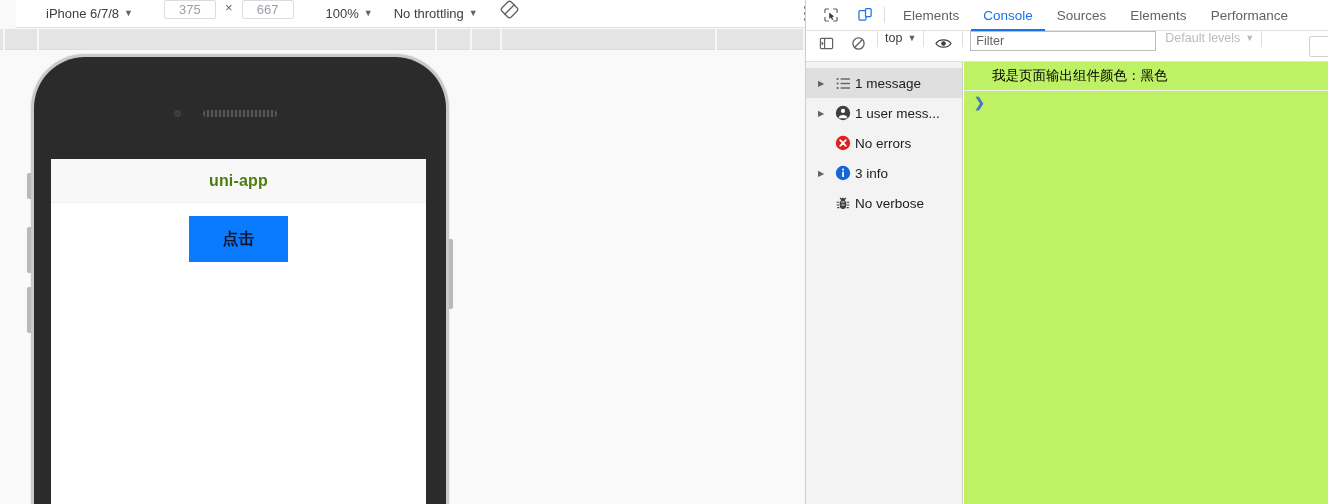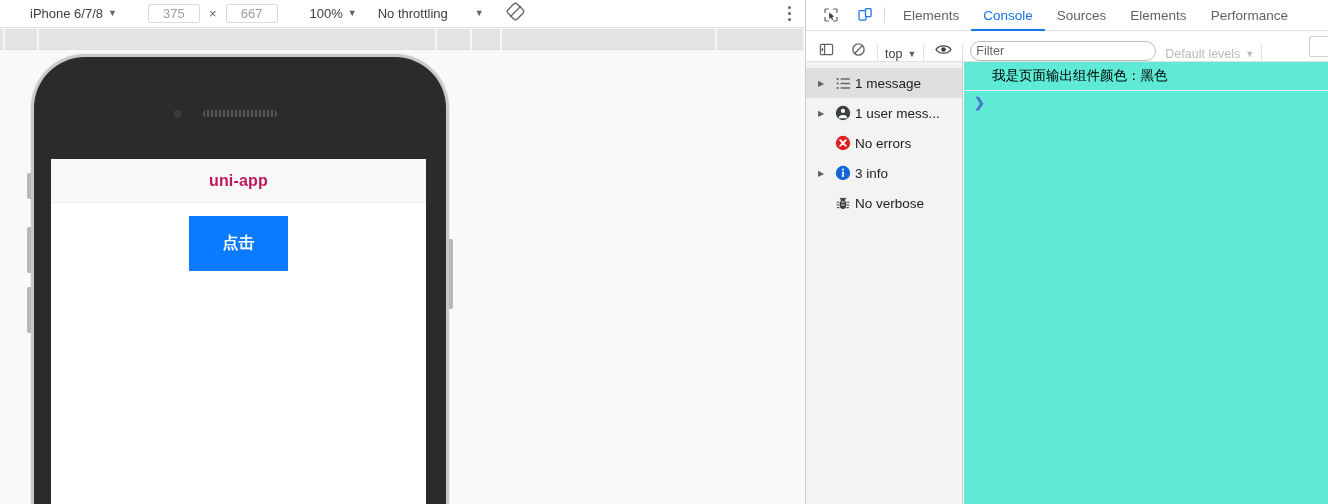--- a/index.html
+++ b/index.html
@@ -11,23 +11,23 @@
   #root { position:relative; width:1328px; height:504px; }
 
   
   #device-pane {
     position:absolute; left:0; top:0; width:805px; height:504px;
     background:#f9f9f9; overflow:hidden;
   }
 
   
   #device-toolbar {
-    position:absolute; left:0; top:0; width:805px; height:28px;
+    position:absolute; left:16px; top:0; width:805px; height:28px;
     background:#fff; border-bottom:1px solid #e0e0e0;
-    display:flex; align-items:center;
+    display:flex; 
   }
   .dt-item {
     font-size:13px; color:#3c4043; line-height:1;
     display:flex; align-items:center; white-space:nowrap;
   }
   .dt-select { cursor:pointer; }
   .caret { margin-left:5px; font-size:9px; color:#5f6368; }
   .dim-input {
     width:52px; height:19px; border:1px solid #dadce0; border-radius:2px;
     background:#fff; color:#9aa0a6; font-size:13px;
@@ -83,25 +83,25 @@
   #phone-screen {
     position:absolute; left:17px; top:102px;
     width:375px; height:418px;
     background:#ffffff; overflow:hidden;
   }
   #app-titlebar {
     height:44px; background:#f8f8f8;
     display:flex; align-items:center; justify-content:center;
     border-bottom:1px solid #f0f0f0;
   }
-  #app-title { font-size:16px; font-weight:bold; color:#be185d; letter-spacing:0.2px; }
+  #app-title { font-size:16px; font-weight:bold; color:#4d7c0f; letter-spacing:0.2px; }
   #app-body { padding-top:13px; display:flex; justify-content:center; }
   #tap-button {
-    width:99px; height:55px;
-    background:#0a7bff; color:#ffffff;
+    width:99px; height:46px;
+    background:#0a7bff; color:#0f172a;
     font-size:16px; font-weight:bold;
     border:none; border-radius:0; cursor:pointer;
     font-family:"Liberation Sans", sans-serif;
     display:flex; align-items:center; justify-content:center;
   }
 
   
   #devtools {
     position:absolute; left:805px; top:0; width:477px; height:504px;
     background:#fff; border-left:1px solid #cdcdcd;
@@ -118,27 +118,27 @@
   .dt-tab {
     font-size:13.5px; color:#5f6368; padding:0 12px; height:31px;
     display:flex; align-items:center; cursor:pointer; white-space:nowrap;
   }
   .dt-tab.active { color:#1a73e8; box-shadow: inset 0 -2px 0 #1a73e8; }
 
   
   #dt-consolebar {
     position:absolute; left:0; top:31px; width:523px; height:31px;
     background:#fff; border-bottom:1px solid #e0e0e0;
-    display:flex; align-items:flex-end; padding-left:8px;
+    display:flex; align-items:flex-start; padding-left:8px;
   }
   .cb-icon { width:24px; height:24px; display:flex; align-items:center; justify-content:center; cursor:pointer; }
   .cb-sep { width:1px; height:16px; background:#e0e0e0; margin:0 7px; }
   #ctx-select { font-size:12.5px; color:#3c4043; display:flex; align-items:center; cursor:pointer; }
   #filter-input {
-    width:186px; height:20px; border:1px solid #bdbdbd; border-radius:10px;
+    width:186px; height:20px; border:1px solid #bdbdbd; border-radius:0;
     font-size:12.5px; color:#3c4043; padding:0 5px; outline:none;
     font-family:"Liberation Sans", sans-serif; background:#fff;
   }
   #filter-input::placeholder { color:#5f6368; }
   #levels-select { font-size:12.5px; color:#b8bcc0; display:flex; align-items:center; margin-left:9px; cursor:pointer; }
   #dt-right-box {
     position:absolute; right:-2px; top:5px; width:22px; height:21px;
     border:1px solid #d0d0d0; border-radius:2px; background:#fff;
   }
 
@@ -156,21 +156,21 @@
   .cs-tri {
     width:13px; font-size:8px; color:#5f6368; flex:none;
     display:flex; align-items:center;
   }
   .cs-ico { width:24px; flex:none; display:flex; align-items:center; justify-content:center; }
   .cs-label { overflow:hidden; white-space:nowrap; }
 
   
   #console-messages {
     position:absolute; left:158px; top:62px; width:365px; height:442px;
-    background:#5eead4; overflow:hidden;
+    background:#bef264; overflow:hidden;
   }
   #msg-row {
     min-height:25px; padding:5px 0 5px 28px;
     border-bottom:1px solid #f0f0f0;
     font-size:13.5px; color:#000;
     font-family:"DejaVu Sans", sans-serif;
   }
   #console-prompt {
     height:26px; display:flex; align-items:flex-start; padding:4px 0 0 10px;
   }
@@ -192,21 +192,21 @@
 
       <input class="dim-input" style="margin-left: 31px;" readonly="" value="375">
       <span class="dim-x">×</span>
       <input class="dim-input" readonly="" value="667" style="">
 
       <div class="dt-item dt-select" style="margin-left:32px;">
         <span>100%</span>
         <span class="caret">▼</span>
       </div>
 
-      <div class="dt-item dt-select" style="margin-left:21px;gap:22px;">
+      <div class="dt-item dt-select" style="margin-left:21px;">
         <span>No throttling</span>
         <span class="caret">▼</span>
       </div>
 
       <div id="rotate-icon" style="margin-left:22px;">
         <svg width="19" height="19" viewBox="0 0 19 19">
           <rect x="3" y="3" width="13" height="13" rx="2.5" fill="none" stroke="#5f6368" stroke-width="1.3" transform="rotate(45 9.5 9.5)"></rect>
           <line x1="4.2" y1="14.8" x2="14.8" y2="4.2" stroke="#5f6368" stroke-width="1.3"></line>
         </svg>
       </div>

